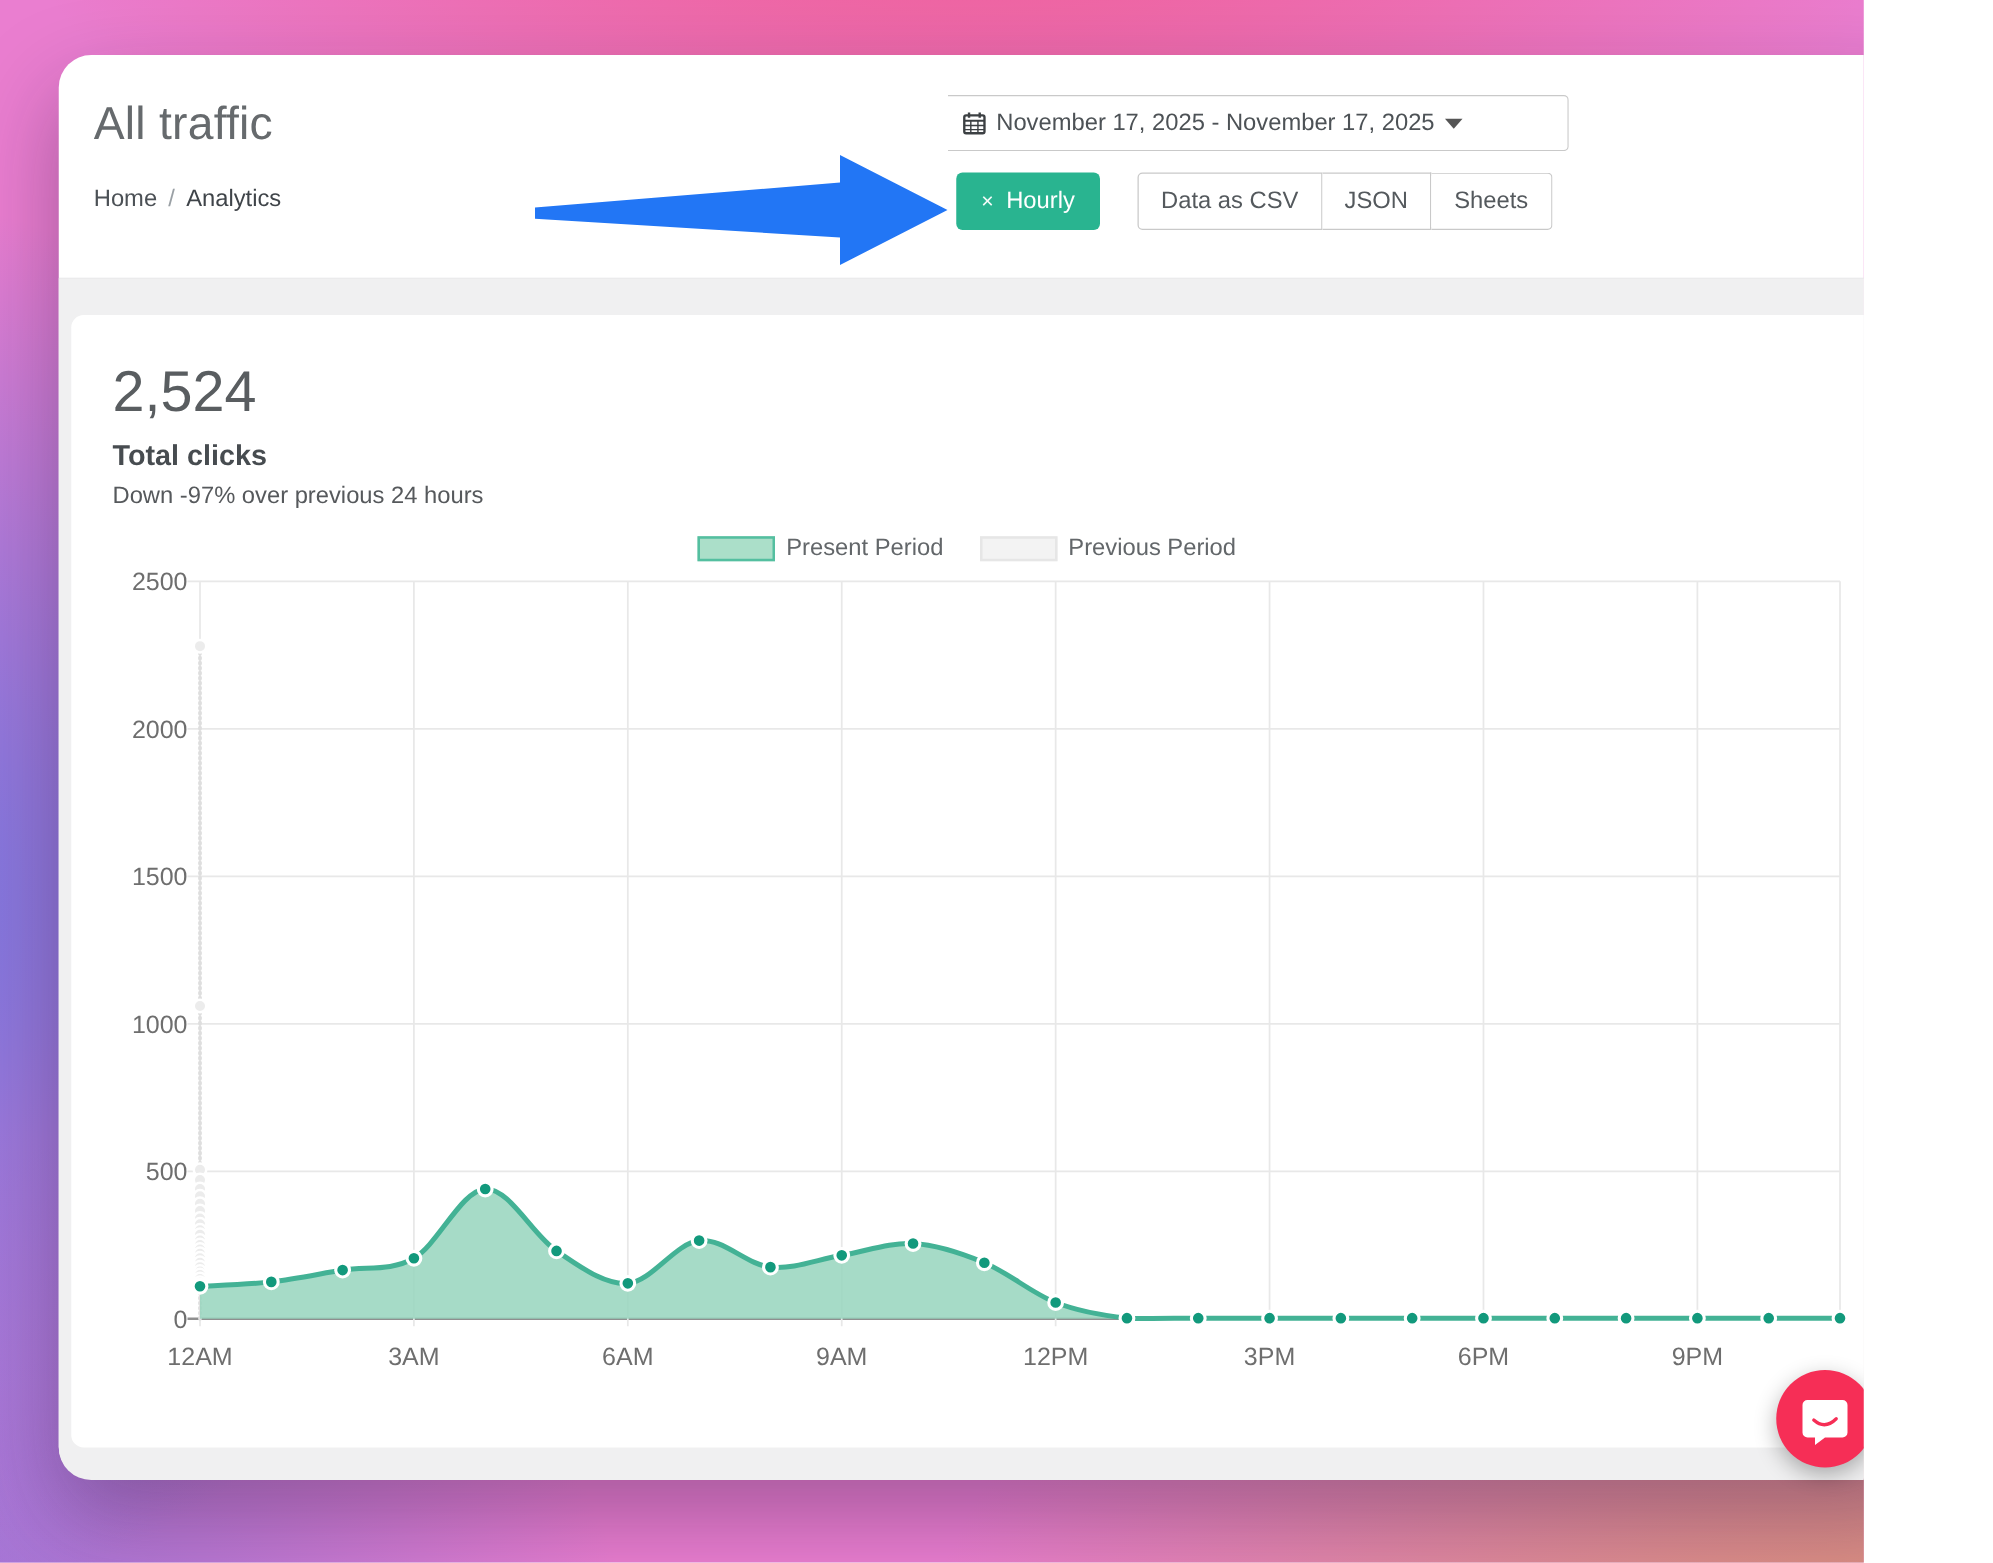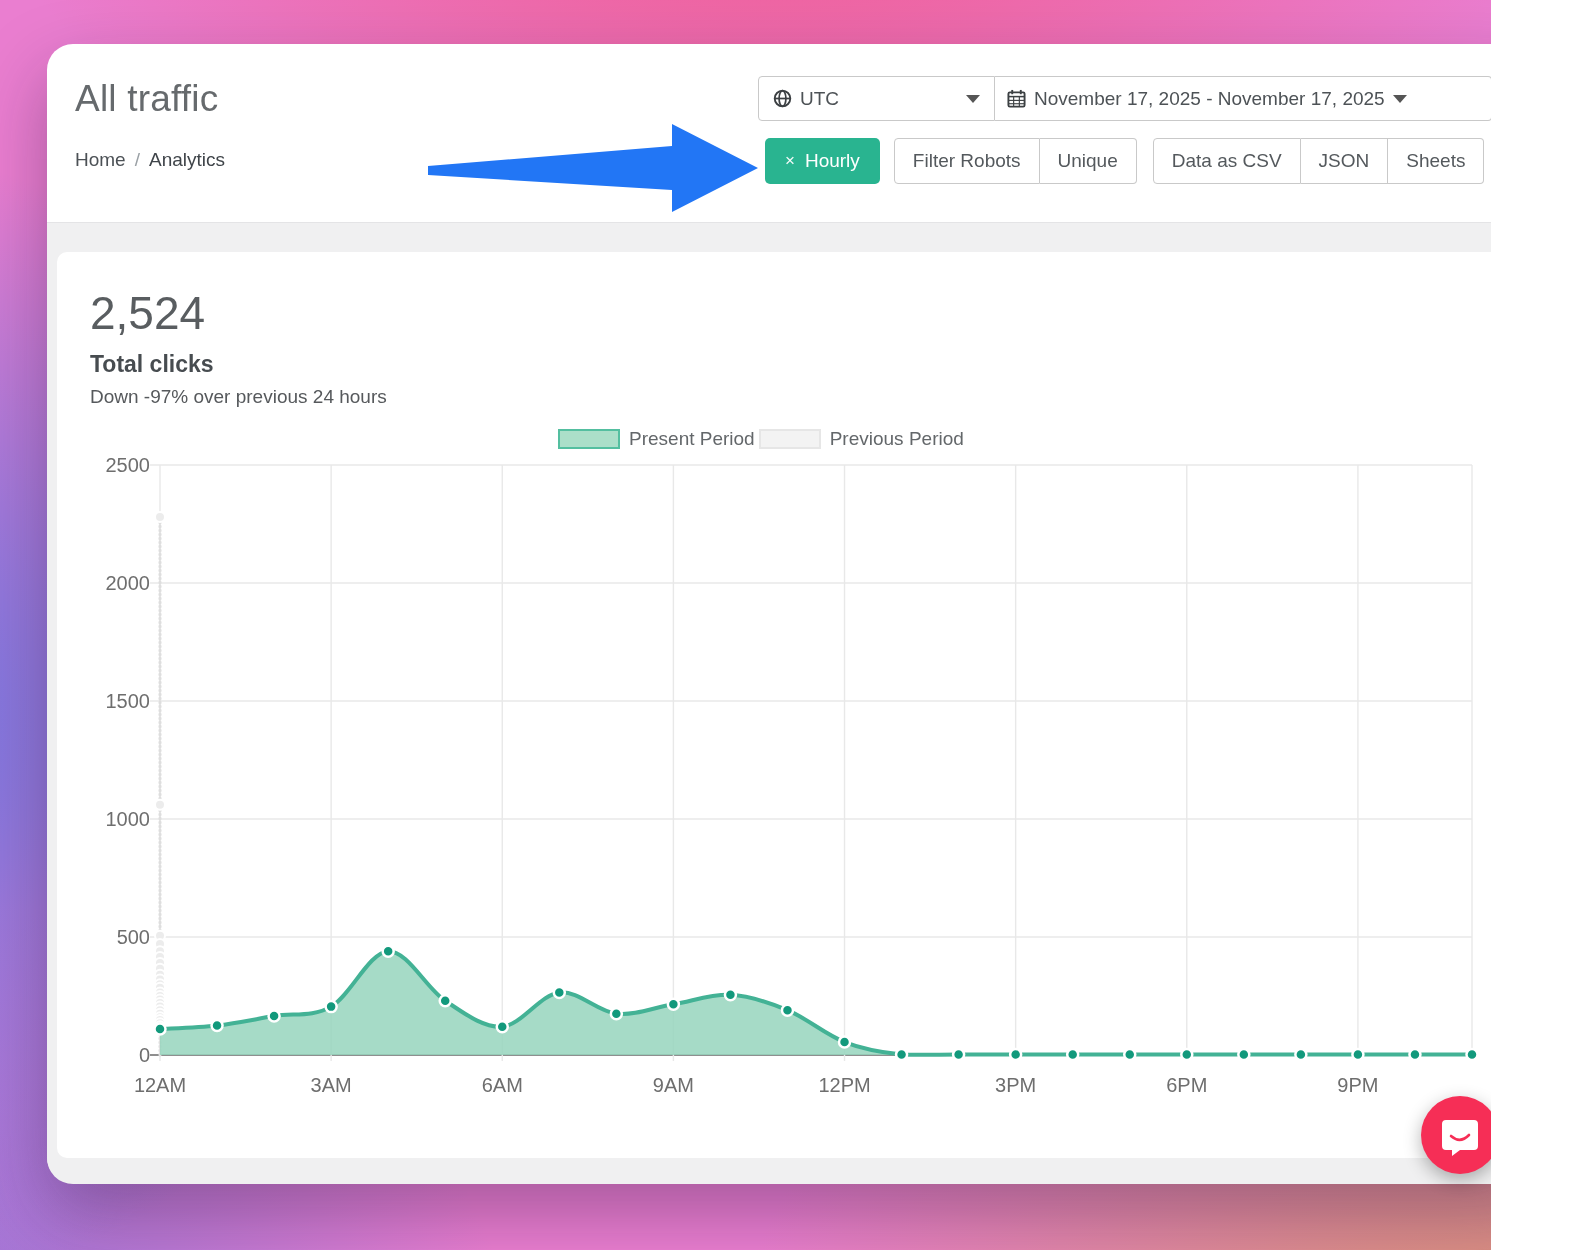--- a/index.html
+++ b/index.html
@@ -41,21 +41,21 @@
   .group .btn:only-child{border-radius:4px;}
   .sp{width:14px;flex:none;}
   .sp-lg{width:16px;flex:none;}
 
   .arrow-svg{position:absolute;left:428px;top:120px;z-index:6;}
 
   .stat-total{position:absolute;left:90px;top:286px;font-size:46px;color:#595d60;}
   .stat-label{position:absolute;left:90px;top:351px;font-size:23px;font-weight:bold;color:#474c50;}
   .stat-change{position:absolute;left:90px;top:386px;font-size:19px;color:#56595c;}
 
-  .legend{position:absolute;left:558px;top:428px;display:flex;align-items:flex-end;gap:4px;z-index:5;}
+  .legend{position:absolute;left:558px;top:428px;display:flex;align-items:flex-end;gap:29px;z-index:5;}
   .legend-item{display:flex;align-items:center;gap:9px;cursor:pointer;}
   .swatch{width:62px;height:20px;box-sizing:border-box;}
   .swatch.present{background:#abdfc9;border:2px solid #54bfa0;}
   .swatch.previous{background:#f3f3f3;border:2px solid #e6e6e6;}
   .legend-label{font-size:19px;color:#63676a;}
 
   .chart-wrap{position:absolute;left:57px;top:415px;width:1480px;height:710px;}
 
   .chat-fab{position:absolute;left:1421px;top:1096px;width:78px;height:78px;border-radius:50%;display:flex;align-items:center;justify-content:center;box-shadow:0 6px 18px rgba(0,0,0,.3);cursor:pointer;z-index:10;}
 </style>
@@ -66,31 +66,20 @@
   <div class="outer-card"></div>
   <div class="gray-band"></div>
   <div class="inner-card"></div>
 
   <div class="page-title">All traffic</div>
   <div class="breadcrumb">
     <span class="home">Home</span><span class="sep">/</span><span class="current">Analytics</span>
   </div>
 
   <div class="tz-date-group">
-    <div class="tz-box">
-      <span class="ic">
-        <svg width="19" height="19" viewBox="0 0 20 20">
-            <circle cx="10" cy="10" r="8.2" fill="none" stroke="#3c4043" stroke-width="2"></circle>
-            <ellipse cx="10" cy="10" rx="3.6" ry="8.2" fill="none" stroke="#3c4043" stroke-width="1.8"></ellipse>
-            <line x1="1.8" y1="10" x2="18.2" y2="10" stroke="#3c4043" stroke-width="1.8"></line>
-          </svg>
-      </span>
-      <span>UTC</span>
-      <span class="caret"></span>
-    </div>
     <div class="date-box">
       <span class="ic">
         <svg width="19" height="19" viewBox="0 0 20 20">
             <rect x="1.5" y="3.5" width="17" height="15" rx="1.5" fill="none" stroke="#3c4043" stroke-width="2"></rect>
             <line x1="5.5" y1="1" x2="5.5" y2="5.5" stroke="#3c4043" stroke-width="2"></line>
             <line x1="14.5" y1="1" x2="14.5" y2="5.5" stroke="#3c4043" stroke-width="2"></line>
             <line x1="1.5" y1="8" x2="18.5" y2="8" stroke="#3c4043" stroke-width="1.6"></line>
             <line x1="1.5" y1="12" x2="18.5" y2="12" stroke="#3c4043" stroke-width="1.2"></line>
             <line x1="1.5" y1="15.5" x2="18.5" y2="15.5" stroke="#3c4043" stroke-width="1.2"></line>
             <line x1="7" y1="8" x2="7" y2="18.5" stroke="#3c4043" stroke-width="1.2"></line>
@@ -101,24 +90,20 @@
       <span class="caret"></span>
     </div>
   </div>
 
   <div class="btn-row">
     <div class="btn btn-hourly" style="background: rgb(41, 180, 144);">
       <span class="x">×</span>
       <span>Hourly</span>
     </div>
     <span class="sp"></span>
-    <div class="group">
-      <div class="btn">Filter Robots</div>
-      <div class="btn">Unique</div>
-    </div>
     <span class="sp-lg"></span>
     <div class="group">
       <div class="btn">Data as CSV</div>
       <div class="btn">JSON</div>
       <div class="btn">Sheets</div>
     </div>
   </div>
 
   <svg class="arrow-svg" width="334" height="100" viewBox="0 0 334 100">
     <polygon points="0,46 244,26 244,4 330,48 244,92 244,70 0,55" fill="#2276f5"></polygon>

